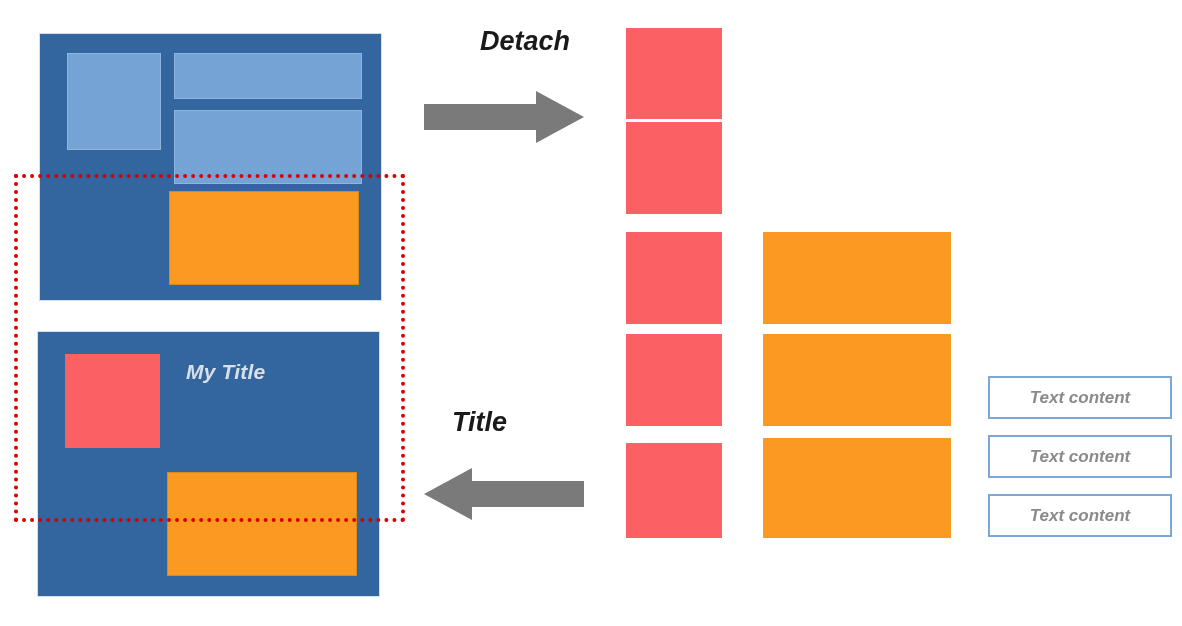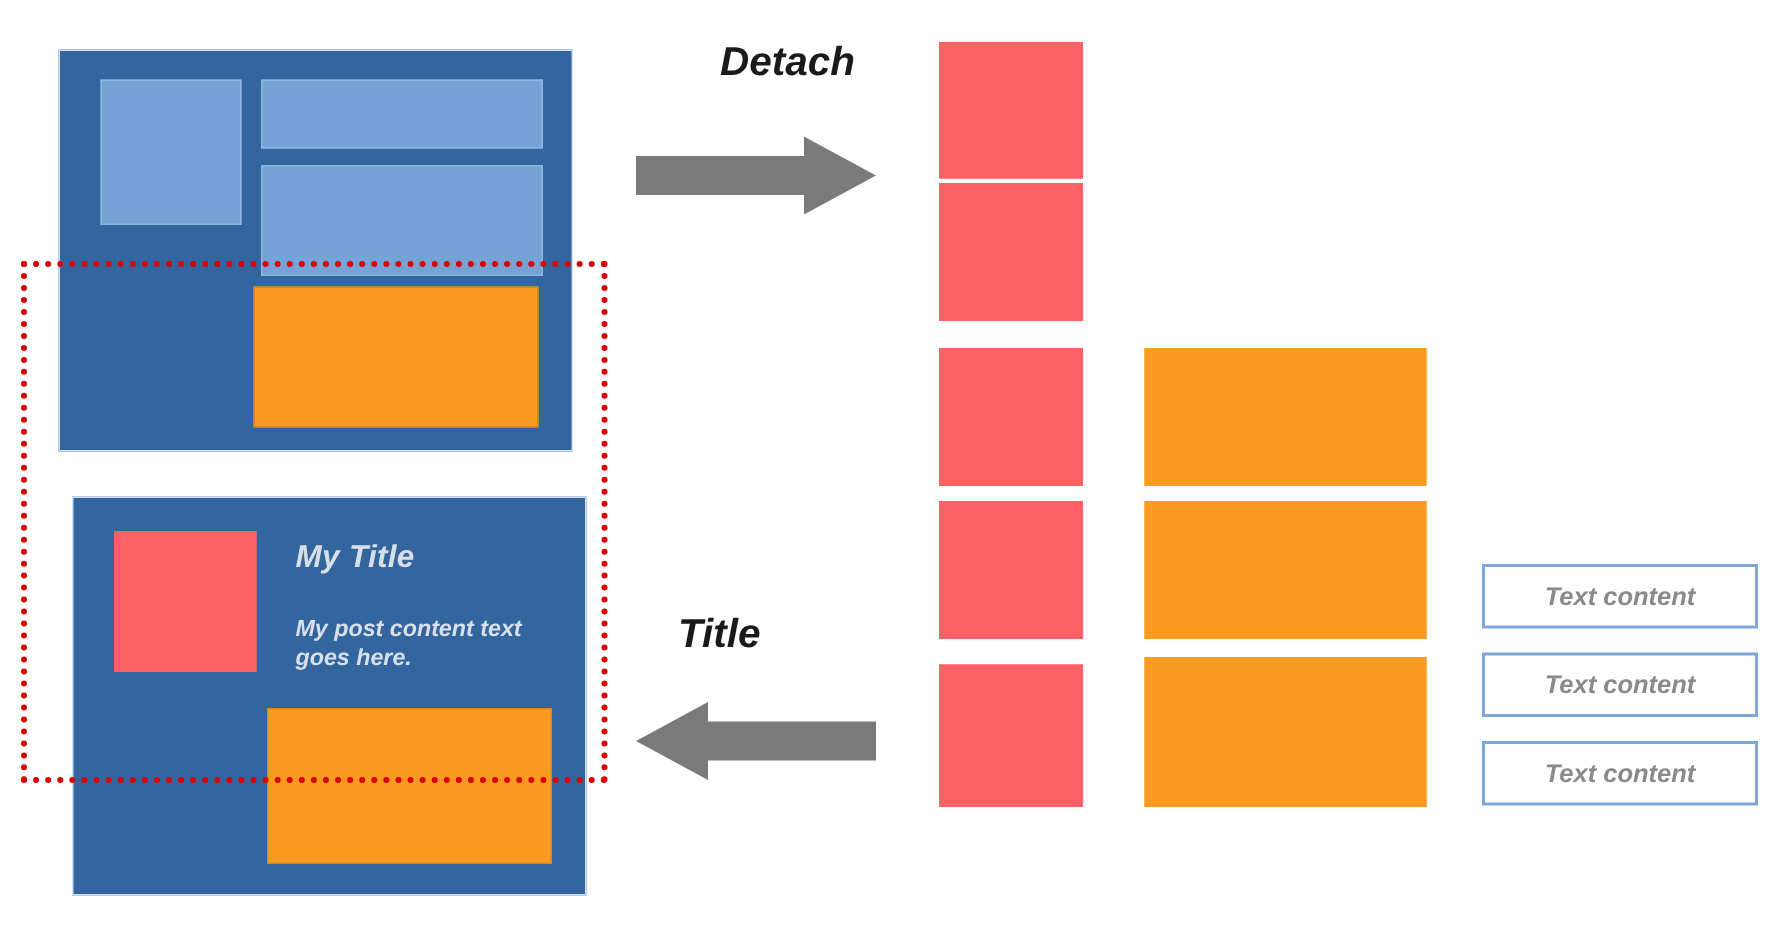--- a/index.html
+++ b/index.html
@@ -19,21 +19,21 @@
   }
 
   
   .device-panel {
     position: absolute;
     background: #33669F;
     border: 1px solid #cfe0f2;
     box-sizing: border-box;
   }
   #panel-top    { left: 39px; top: 33px;  width: 343px; height: 268px; }
-  #panel-bottom { left: 48px; top: 331px; width: 343px; height: 266px; }
+  #panel-bottom { left: 37px; top: 331px; width: 343px; height: 266px; }
 
   .skeleton-box {
     position: absolute;
     background: #76A3D6;
     border: 1px solid #8fb6e0;
     box-sizing: border-box;
   }
   #sk-left  { left: 27px;  top: 19px;  width: 94px;  height: 97px; }
   #sk-r1    { left: 134px; top: 19px;  width: 188px; height: 46px; }
   #sk-r2    { left: 134px; top: 76px;  width: 188px; height: 74px; }
@@ -153,21 +153,20 @@
   <div class="device-panel" id="panel-top">
     <div class="skeleton-box" id="sk-left"></div>
     <div class="skeleton-box" id="sk-r1"></div>
     <div class="skeleton-box" id="sk-r2"></div>
     <div class="orange-box" id="orange-top"></div>
   </div>
 
   <div class="device-panel" id="panel-bottom">
     <div class="red-square-left"></div>
     <div class="post-title">My Title</div>
-    <div class="post-body">My post content text goes here.</div>
     <div class="orange-box" id="orange-bottom"></div>
   </div>
 
   <div id="dotted-selection"></div>
 
   <div class="flow-label" id="label-detach">Detach</div>
   <svg class="flow-arrow" id="arrow-detach" viewBox="0 0 160 52">
     <polygon points="0,13 112,13 112,0 160,26 112,52 112,39 0,39" fill="#7A7A7A"></polygon>
   </svg>
 

